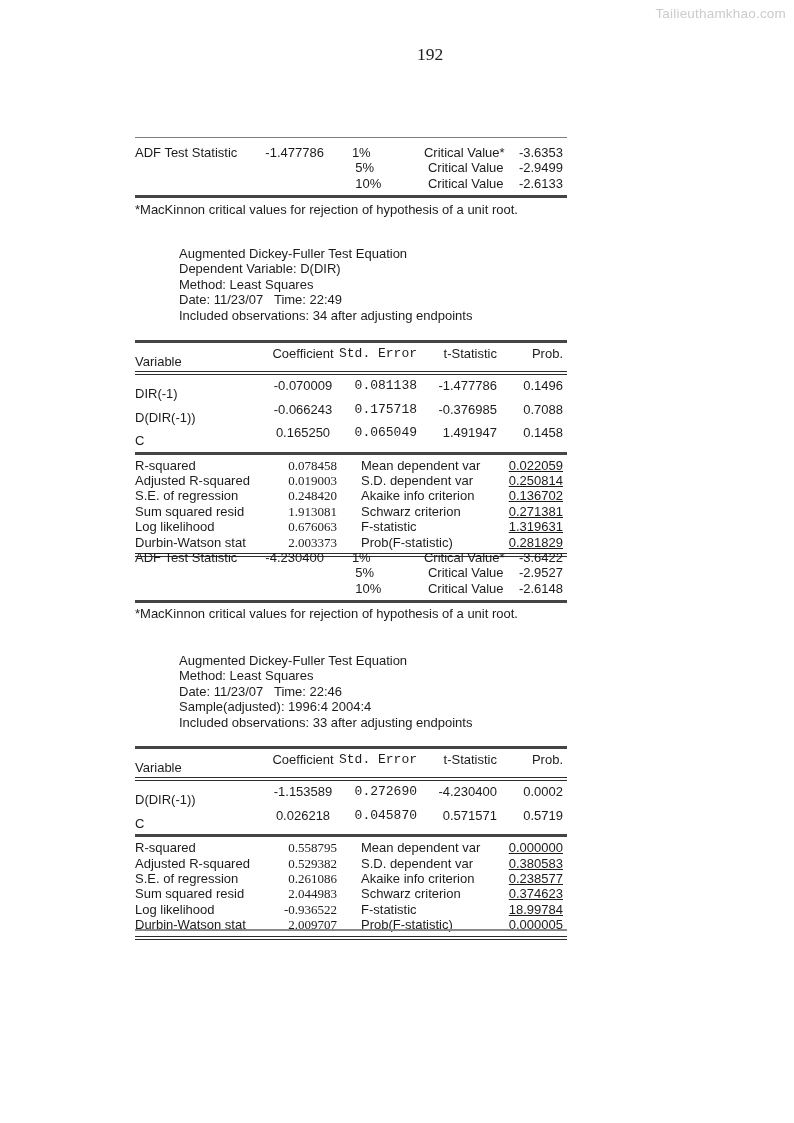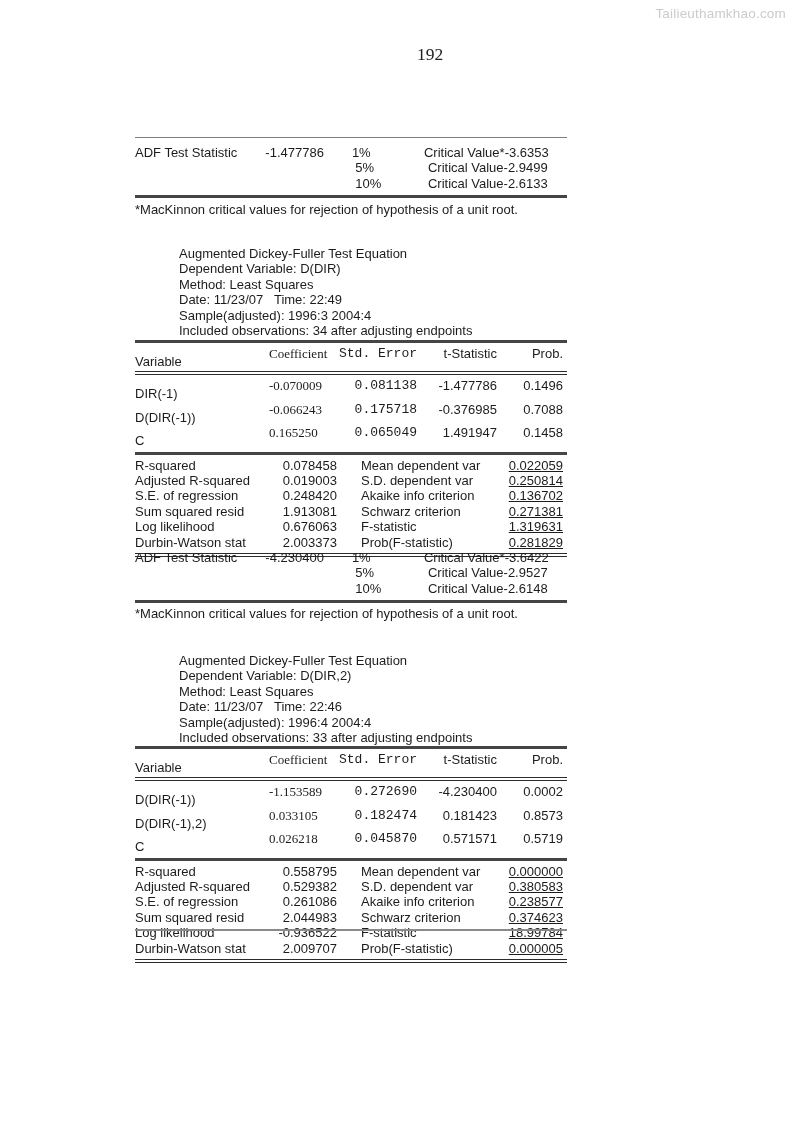--- a/index.html
+++ b/index.html
@@ -25,34 +25,34 @@
   .rl-gray2  { height:2px; background:#8a8a8a; }
   .rl-band   { height:3px; background:#454545; }
   .rl-double { height:4px; border-top:1px solid #2b2b2b; border-bottom:1px solid #2b2b2b; }
 
   
   .adf-rows { padding-top:7px; padding-bottom:4px; }
   .a1 { width:134px; }
   .a2 { width:60px; text-align:right; }
   .a3 { width:34px; margin-left:28px; }
   .a4 { flex:1;margin-left:39px; }
-  .a5 { width:64px; padding-right:4px; }
+  .a5 { width:64px; text-align:right; padding-right:4px; }
 
   
   .hdr-row { padding:3px 0 2px 0; }
   .c1 { width:134px; text-align:left;margin-top:8px; }
-  .c2 { width:68px; text-align:left;font-family:Liberation Serif, serif; }
+  .c2 { width:68px; text-align:center; }
   .c3 { width:80px; text-align:right;font-family:Liberation Mono, monospace; }
   .c4 { width:80px; text-align:right; }
   .c5 { flex:1; text-align:right; padding-right:4px; }
   .coef-rows, .stats-rows { padding:3px 0 3px 0; }
 
   
   .s1 { width:130px; }
-  .s2 { width:72px; text-align:right; }
+  .s2 { width:72px; text-align:right;font-family:Liberation Serif, serif; }
   .s3 { width:136px; margin-left:24px; }
   .s4 { flex:1; text-align:right; padding-right:4px;text-decoration:underline; }
 
   .note { line-height:15.4px; }
   .eq-hdr .row { display:block;margin-left:44px; }
 </style>
 </head>
 <body>
 
 <div class="page">
@@ -86,21 +86,20 @@
     <div class="rl-band"></div>
   </div>
 
   <div class="sec note" style="top:202px;">*MacKinnon critical values for rejection of hypothesis of a unit root.</div>
 
   <div class="sec eq-hdr" style="top:246px;">
     <div class="row">Augmented Dickey-Fuller Test Equation</div>
     <div class="row">Dependent Variable: D(DIR)</div>
     <div class="row">Method: Least Squares</div>
     <div class="row">Date: 11/23/07   Time: 22:49</div>
-    <div class="row">Sample(adjusted): 1996:3 2004:4</div>
     <div class="row">Included observations: 34 after adjusting endpoints</div>
   </div>
 
   <div class="sec" style="top:340px;">
     <div class="rl-band"></div>
     <div class="row hdr-row">
       <span class="c1">Variable</span>
       <span class="c2">Coefficient</span>
       <span class="c3">Std. Error</span>
       <span class="c4">t-Statistic</span>
@@ -194,21 +193,20 @@
         <span class="a5">-2.6148</span>
       </div>
     </div>
     <div class="rl-band"></div>
   </div>
 
   <div class="sec note" style="top:606px;">*MacKinnon critical values for rejection of hypothesis of a unit root.</div>
 
   <div class="sec eq-hdr" style="top:653px;">
     <div class="row">Augmented Dickey-Fuller Test Equation</div>
-    <div class="row">Dependent Variable: D(DIR,2)</div>
     <div class="row">Method: Least Squares</div>
     <div class="row">Date: 11/23/07   Time: 22:46</div>
     <div class="row">Sample(adjusted): 1996:4 2004:4</div>
     <div class="row">Included observations: 33 after adjusting endpoints</div>
   </div>
 
   <div class="sec" style="top:746px;">
     <div class="rl-band"></div>
     <div class="row hdr-row">
       <span class="c1">Variable</span>
@@ -220,27 +218,20 @@
     <div class="rl-double"></div>
     <div class="coef-rows">
       <div class="row">
         <span class="c1">D(DIR(-1))</span>
         <span class="c2">-1.153589</span>
         <span class="c3">0.272690</span>
         <span class="c4">-4.230400</span>
         <span class="c5">0.0002</span>
       </div>
       <div class="row">
-        <span class="c1">D(DIR(-1),2)</span>
-        <span class="c2">0.033105</span>
-        <span class="c3">0.182474</span>
-        <span class="c4">0.181423</span>
-        <span class="c5">0.8573</span>
-      </div>
-      <div class="row">
         <span class="c1">C</span>
         <span class="c2">0.026218</span>
         <span class="c3">0.045870</span>
         <span class="c4">0.571571</span>
         <span class="c5">0.5719</span>
       </div>
     </div>
     <div class="rl-band"></div>
     <div class="stats-rows">
       <div class="row">

